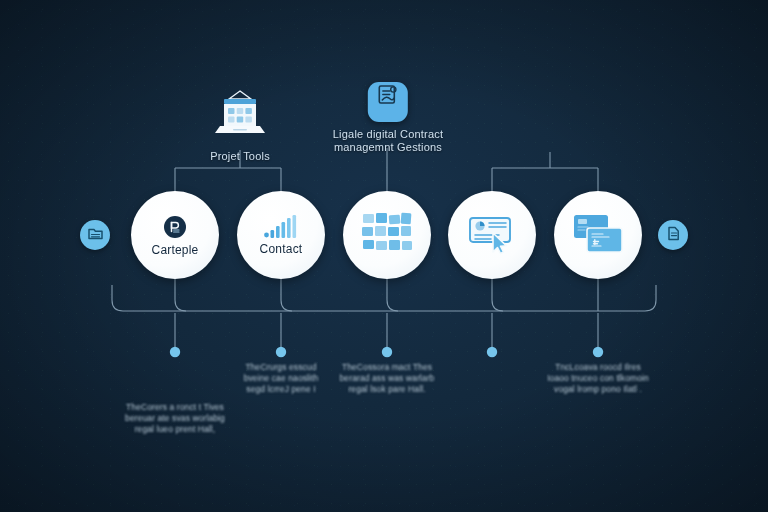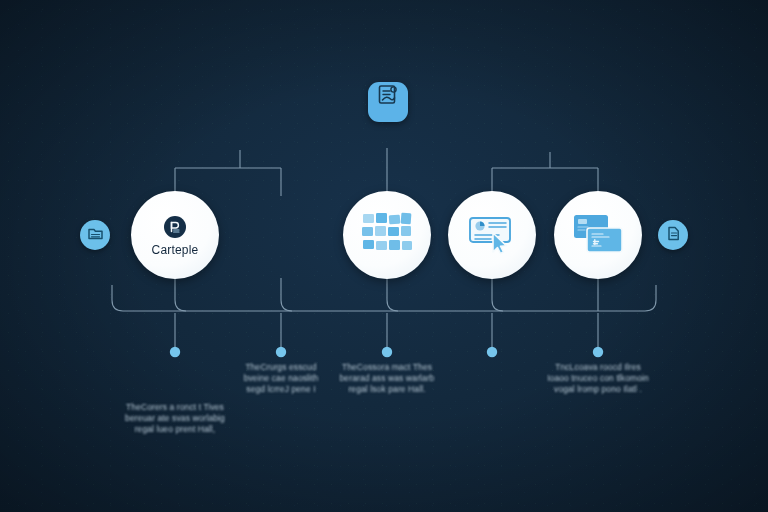--- a/index.html
+++ b/index.html
@@ -166,30 +166,50 @@
 
     <g fill="#76c5ec">
       <circle cx="175" cy="352" r="5.2"></circle>
       <circle cx="281" cy="352" r="5.2"></circle>
       <circle cx="387" cy="352" r="5.2"></circle>
       <circle cx="492" cy="352" r="5.2"></circle>
       <circle cx="598" cy="352" r="5.2"></circle>
     </g>
   </svg>
 
+  <div class="topgroup" style="left:240px; top:88px;">
+    <span class="capicon">
+      <svg width="62" height="52" viewBox="0 0 62 52">
+        <path d="M31 3 L42 11 L20 11 Z" fill="none" stroke="#e8f2f9" stroke-width="1.4"></path>
+        <rect x="15" y="11" width="32" height="5" rx="1" fill="#4ea3d8"></rect>
+        <rect x="15" y="16" width="32" height="22" fill="#f2f8fc"></rect>
+        <rect x="19" y="20" width="6.5" height="6" rx="1" fill="#8fc8e8"></rect>
+        <rect x="27.7" y="20" width="6.5" height="6" rx="1" fill="#bcdcf0"></rect>
+        <rect x="36.4" y="20" width="6.5" height="6" rx="1" fill="#8fc8e8"></rect>
+        <rect x="19" y="28.5" width="6.5" height="6" rx="1" fill="#bcdcf0"></rect>
+        <rect x="27.7" y="28.5" width="6.5" height="6" rx="1" fill="#8fc8e8"></rect>
+        <rect x="36.4" y="28.5" width="6.5" height="6" rx="1" fill="#bcdcf0"></rect>
+        <path d="M11 38 L51 38 L56 45 L6 45 Z" fill="#f6fafd"></path>
+        <rect x="24" y="41" width="14" height="1.6" rx=".8" fill="#b9d4e6"></rect>
+      </svg>
+    </span>
+    <div class="caption">Projet Tools</div>
+  </div>
 
   <div class="topgroup" style="left:388px; top:82px;">
     <span class="capicon sq-badge">
       <svg width="26" height="26" viewBox="0 0 26 26">
         <rect x="4.5" y="4" width="15" height="17" rx="1.5" fill="none" stroke="#17384f" stroke-width="1.6"></rect>
         <path d="M8 9 h7 M8 12.5 h7" stroke="#17384f" stroke-width="1.4" stroke-linecap="round"></path>
         <path d="M7.5 18 q4-5 8-1 q2 2 4-1" fill="none" stroke="#17384f" stroke-width="1.6" stroke-linecap="round"></path>
         <circle cx="18.5" cy="7.5" r="2.6" fill="none" stroke="#17384f" stroke-width="1.4"></circle>
       </svg>
     </span>
+    <div class="caption">Ligale digital Contract
+managemnt Gestions</div>
   </div>
 
 
   <div class="sidebadge" style="left:95px; top:235px;">
     <span>
       <svg width="17" height="17" viewBox="0 0 17 17">
         <path d="M2 4.5 h5 l1.4 1.8 H15 v7.2 H2 Z" fill="none" stroke="#17506e" stroke-width="1.5" stroke-linejoin="round"></path>
         <path d="M4.5 9.5 h8 M4.5 11.8 h8" stroke="#17506e" stroke-width="1.2" stroke-linecap="round"></path>
       </svg>
     </span>
@@ -209,20 +229,33 @@
       <svg width="28" height="28" viewBox="0 0 28 28">
         <circle cx="14" cy="14" r="11" fill="#152f47"></circle>
         <path d="M10.5 9.5 h4.2 a2.7 2.7 0 0 1 0 5.4 H10.5 Z" fill="none" stroke="#f3f8fb" stroke-width="1.5"></path>
         <path d="M10.5 9.5 v9" stroke="#f3f8fb" stroke-width="1.5" stroke-linecap="round"></path>
         <path d="M12.6 17 h5.4 M12.6 19 h5.4" stroke="#9dc3dc" stroke-width="1.1" stroke-linecap="round"></path>
       </svg>
     </span>
     <div class="nodelabel">Carteple</div>
   </div>
 
+  <div class="node" style="left:281px; top:235px;">
+    <span class="glyphwrap">
+      <svg width="36" height="26" viewBox="0 0 36 26">
+        <circle cx="3.5" cy="21" r="2.4" fill="#48a6dd"></circle>
+        <rect x="7.5" y="16" width="3.6" height="8" rx="1.2" fill="#48a6dd"></rect>
+        <rect x="13" y="12" width="3.6" height="12" rx="1.2" fill="#57b2e4"></rect>
+        <rect x="18.5" y="8" width="3.6" height="16" rx="1.2" fill="#64bbe9"></rect>
+        <rect x="24" y="4" width="3.6" height="20" rx="1.2" fill="#7cc7ee"></rect>
+        <rect x="29.5" y="1" width="3.6" height="23" rx="1.2" fill="#9ed6f3"></rect>
+      </svg>
+    </span>
+    <div class="nodelabel">Contact</div>
+  </div>
 
   <div class="node" style="left:387px; top:235px;">
     <span class="glyphwrap">
       <svg width="52" height="46" viewBox="0 0 52 46">
         <g fill="#5fb6e6">
           <rect x="2" y="3" width="11" height="9" rx="1.3" opacity=".55"></rect>
           <rect x="15" y="2" width="11" height="10" rx="1.3"></rect>
           <rect x="28" y="4" width="11" height="9" rx="1.3" opacity=".8" transform="rotate(-4 33 8)"></rect>
           <rect x="40" y="2" width="10" height="11" rx="1.3" opacity=".9" transform="rotate(4 45 8)"></rect>
 

